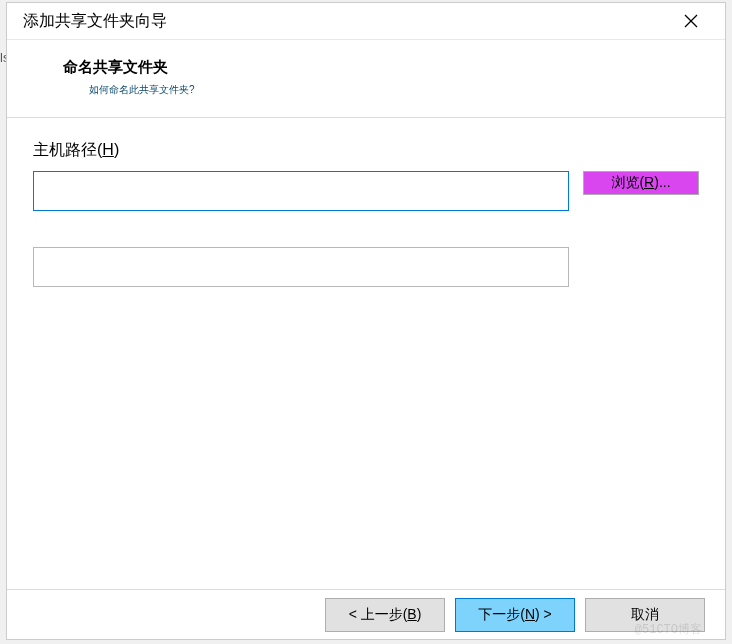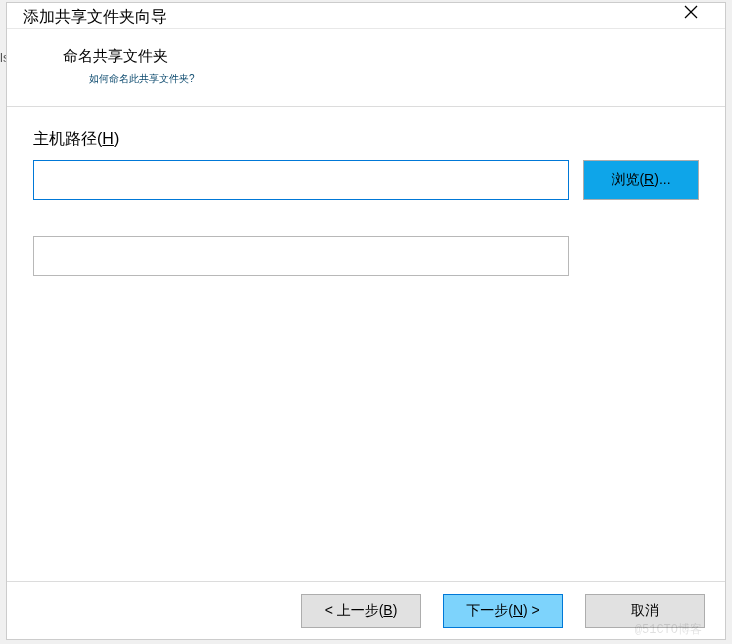--- a/index.html
+++ b/index.html
@@ -17,23 +17,23 @@
     .window {
       position: absolute;
       left: 6px;
       top: 2px;
       width: 720px;
       height: 638px;
       background: #ffffff;
       border: 1px solid #cccccc;
     }
     .titlebar {
-      height: 26px;
-      display: flex;
-      align-items: flex-end;
+      height: 37px;
+      display: flex;
+      align-items: center;
       justify-content: space-between;
       padding: 0 14px 0 16px;
       border-bottom: 1px solid #e8e8e8;
     }
     .titlebar-title {
       font-size: 16px;
       color: #000000;
     }
     .close-btn {
       width: 40px;
@@ -48,21 +48,21 @@
     .close-btn svg {
       width: 14px;
       height: 14px;
     }
     .header-section {
       padding: 18px 0 20px 56px;
       border-bottom: 1px solid #dcdcdc;
     }
     .header-title {
       font-size: 15px;
-      font-weight: normal;
+      font-weight: bold;
       color: #000;
       margin-bottom: 6px;
     }
     .header-subtitle {
       font-size: 10px;
       color: #0c4a6e;
       margin-left: 26px;
     }
     .content-section {
       padding: 22px 26px 0 26px;
@@ -91,22 +91,22 @@
       padding: 0 6px;
       font-size: 14px;
       font-family: inherit;
       outline: none;
     }
     .text-input.focused {
       border: 1px solid #0078d7;
     }
     .browse-btn {
       width: 116px;
-      height: 40px;
-      background: #0ea5e9;
+      height: 24px;
+      background: #d946ef;
       border: 1px solid #adadad;
       font-size: 14px;
       font-family: inherit;
       cursor: pointer;
       color: #000;
     }
     .name-input {
       width: 536px;
       height: 40px;
       border: 1px solid #b8b8b8;
@@ -114,27 +114,27 @@
       padding: 0 6px;
       font-size: 14px;
       font-family: inherit;
       outline: none;
     }
     .footer {
       position: absolute;
       bottom: 0;
       left: 0;
       right: 0;
-      height: 58px;
+      height: 50px;
       border-top: 1px solid #dcdcdc;
       display: flex;
       align-items: center;
       justify-content: flex-end;
       padding: 0 20px;
-      gap: 22px;
+      gap: 10px;
     }
     .footer-btn {
       height: 34px;
       min-width: 120px;
       padding: 0 16px;
       background: #e1e1e1;
       border: 1px solid #adadad;
       font-size: 14px;
       font-family: inherit;
       cursor: pointer;

